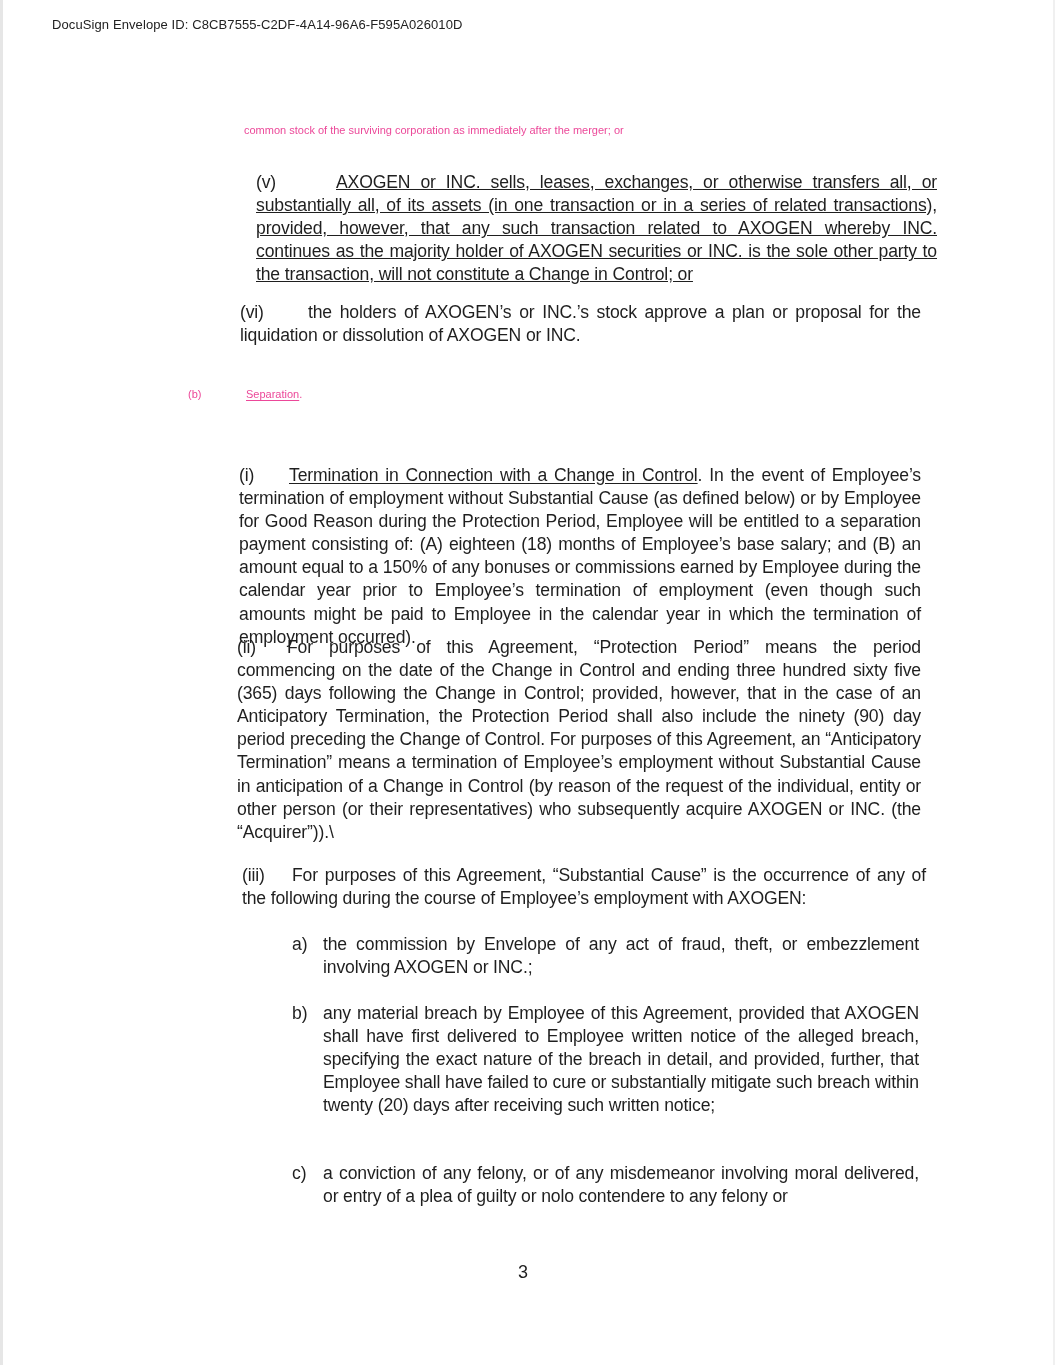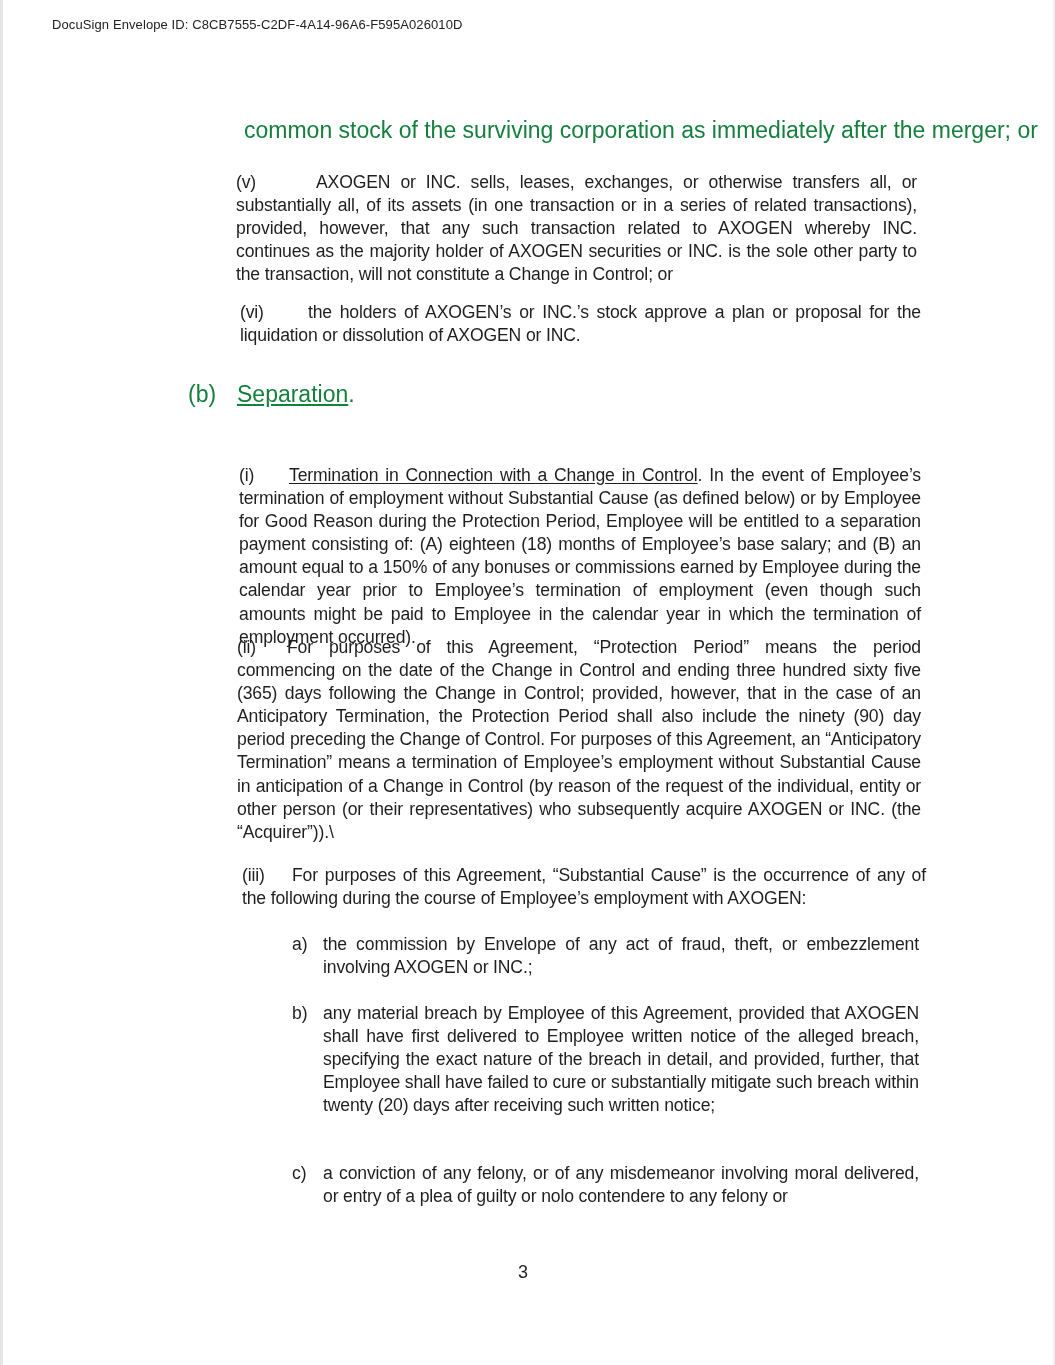--- a/index.html
+++ b/index.html
@@ -13,48 +13,48 @@
   .envelope {
     position: absolute; left: 29px; top: 17px;
     font-size: 13px; color: #222; letter-spacing: 0.1px; margin-left: 23px;
   }
   .para {
     position: absolute; font-size: 17.6px; line-height: 23.1px;
     text-align: justify; color: #1f1f1f; letter-spacing: -0.15px;
   }
   .para .lbl { display: inline-block; }
   .u { text-decoration: underline; text-underline-offset: 2px; }
-  .single { position: absolute; font-size: 23px; line-height: 23px; color: #15803d; white-space: nowrap; }
+  .single { position: absolute; font-size: 11px; line-height: 23px; color: #ec4899; white-space: nowrap; }
   .item {
     position: absolute; font-size: 17.6px; line-height: 23.1px; color: #1f1f1f;
     text-align: justify; letter-spacing: -0.15px;
   }
   .item .mark { position: absolute; left: -31px; top: 0; }
   .pagenum { position: absolute; left: 518px; top: 1262px; font-size: 18px; color: #1f1f1f; }
 </style>
 </head>
 <body>
 
 <div class="left-edge"></div>
 <div class="right-edge"></div>
 
 <div class="envelope">DocuSign Envelope ID: C8CB7555-C2DF-4A14-96A6-F595A026010D</div>
 
 <div class="single" style="left:244px; top:119px;">common stock of the surviving corporation as immediately after the merger; or</div>
 
-<div class="para" style="left:236px; top:171px; width:681px;">
+<div class="para" style="left:256px; top:171px; width:681px;text-decoration:underline;">
   <span class="lbl" style="width:80px;">(v)</span><span>AXOGEN or INC. sells, leases, exchanges, or otherwise transfers all, or substantially all, of its assets (in one transaction or in a series of related transactions), provided, however, that any such transaction related to AXOGEN whereby INC. continues as the majority holder of AXOGEN securities or INC. is the sole other party to the transaction, will not constitute a Change in Control; or</span>
 </div>
 
 <div class="para" style="left:240px; top:301px; width:681px;">
   <span class="lbl" style="width:68px;">(vi)</span><span>the holders of AXOGEN’s or INC.’s stock approve a plan or proposal for the liquidation or dissolution of AXOGEN or INC.</span>
 </div>
 
 <div class="single" style="left:188px; top:383px;">(b)</div>
-<div class="single" style="left:237px; top:383px;">
+<div class="single" style="left:246px; top:383px;">
   <span class="u">Separation</span><span>.</span>
 </div>
 
 <div class="para" style="left:239px; top:428px; width:682px;margin-top:36px;">
   <span class="lbl" style="width:50px;">(i)</span><span class="u">Termination in Connection with a Change in Control</span><span>. In the event of Employee’s termination of employment without Substantial Cause (as defined below) or by Employee for Good Reason during the Protection Period, Employee will be entitled to a separation payment consisting of: (A) eighteen (18) months of Employee’s base salary; and (B) an amount equal to a 150% of any bonuses or commissions earned by Employee during the calendar year prior to Employee’s termination of employment (even though such amounts might be paid to Employee in the calendar year in which the termination of employment occurred).</span>
 </div>
 
 <div class="para" style="left:237px; top:636px; width:684px;">
   <span class="lbl" style="width:50px;">(ii)</span><span>For purposes of this Agreement, “Protection Period” means the period commencing on the date of the Change in Control and ending three hundred sixty five (365) days following the Change in Control; provided, however, that in the case of an Anticipatory Termination, the Protection Period shall also include the ninety (90) day period preceding the Change of Control. For purposes of this Agreement, an “Anticipatory Termination” means a termination of Employee’s employment without Substantial Cause in anticipation of a Change in Control (by reason of the request of the individual, entity or other person (or their representatives) who subsequently acquire AXOGEN or INC. (the “Acquirer”)).\</span>
 </div>

